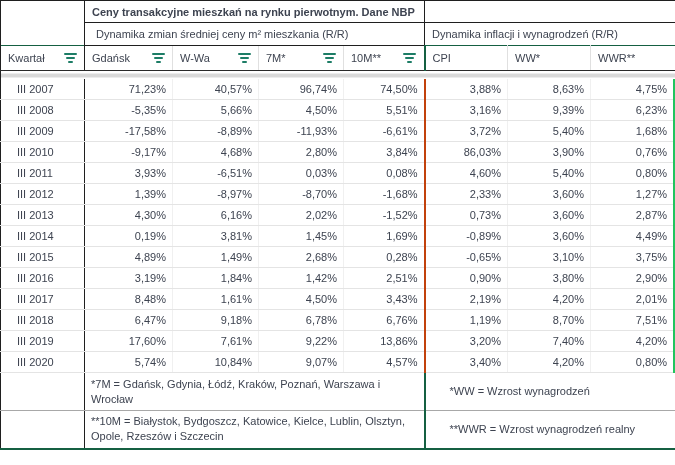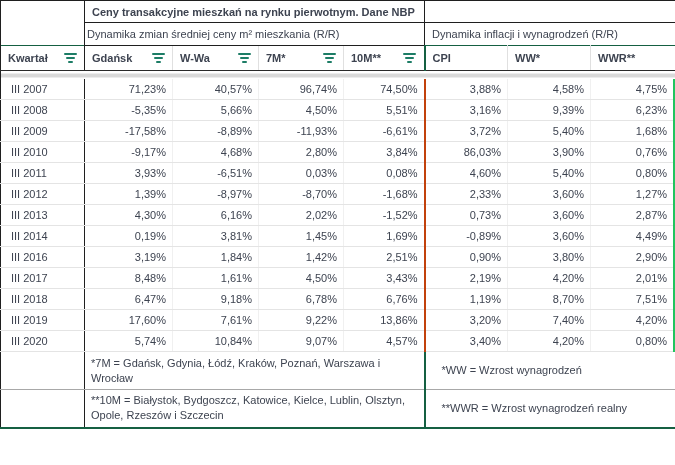--- a/index.html
+++ b/index.html
@@ -11,26 +11,26 @@
   table{border-collapse:collapse;table-layout:fixed;width:675px;border-radius:6px;}
   td,th{font-size:11px;color:#3d4350;padding:0 6px;white-space:nowrap;overflow:hidden;box-sizing:border-box;}
 
   
   tr.h1 td{height:22px;}
   tr.h2 td{height:23px;}
   .c-empty-left{border-top:1px solid #1f1f1f;border-left:1px solid #1f1f1f;}
   .c-empty-left2{border-left:1px solid #1f1f1f;}
   .c-title{border:1px solid #1f1f1f;font-weight:bold;padding-left:7px;}
   .c-empty-right{border-top:1px solid #1f1f1f;border-left:1px solid #1f1f1f;border-right:1px solid #c9c9c9;}
-  .c-sub{border:1px solid #1f1f1f;padding-left:2px;}
+  .c-sub{border:1px solid #1f1f1f;padding-left:11px;}
   .c-sub-right{border-left:1px solid #1f1f1f;border-top:1px solid #1f1f1f;border-right:1px solid #c9c9c9;padding-left:7px;}
 
   
   tr.h3 th{
-    height:25px;text-align:left;font-weight:bold;position:relative;padding-left:7px;
+    height:25px;text-align:left;font-weight:normal;position:relative;padding-left:7px;
     border-top:1px solid #156042;border-bottom:1px solid #2a2a2a;background:#fff;
   }
   tr.h3 th.col0{border-left:1px solid #1f1f1f;border-right:1px solid #1f1f1f;}
   tr.h3 th.col1,tr.h3 th.col2,tr.h3 th.col3{border-right:1px solid #e0e0e0;}
   tr.h3 th.col4{border-right:2px solid #156042;}
   tr.h3 th.col5,tr.h3 th.col6{border-right:1px solid #e0e0e0;}
   tr.h3 th.col7{border-right:1px solid #c9c9c9;}
 
   .ficon{position:absolute;right:7px;top:50%;transform:translateY(-50%);
     display:flex;flex-direction:column;align-items:center;gap:2px;width:14px;}
@@ -39,31 +39,31 @@
   .ficon i:nth-child(2){width:9px;}
   .ficon i:nth-child(3){width:5px;}
 
   
   tr.gap td{height:8px;padding:0;
     background:linear-gradient(#ffffff 2px,#d9d9d9 2px,#d9d9d9 6px,#ffffff 6px);
     border-left:1px solid #1f1f1f;border-right:1px solid #c9c9c9;}
 
   
   tbody.data td{height:21px;border-bottom:1px solid #e4e4e4;text-align:right;}
-  tbody.data td.col0{border-left:1px solid #1f1f1f;border-right:1px solid #1f1f1f;text-align:left;padding-left:10px;}
+  tbody.data td.col0{border-left:1px solid #1f1f1f;border-right:1px solid #1f1f1f;text-align:left;padding-left:16px;}
   tbody.data td.col1,tbody.data td.col2,tbody.data td.col3,
   tbody.data td.col5,tbody.data td.col6{border-right:1px solid #f0f0f0;}
   tbody.data td.col4{border-right:2px solid #c2410c;}
   tbody.data td.col7{border-right:5px solid #22c55e;margin-top:16px;}
 
   
   tr.notes td{height:38px;white-space:normal;line-height:1.35;vertical-align:middle;padding-top:2px;padding-bottom:2px;}
   .note-empty{border-left:1px solid #1f1f1f;border-right:1px solid #1f1f1f;}
   .note-left{border-right:2px solid #156042;}
-  .note-right{border-right:1px solid #c9c9c9;padding-left:16px;vertical-align:top;padding-top:5px;}
+  .note-right{border-right:1px solid #c9c9c9;padding-left:24px;vertical-align:top;padding-top:5px;}
   tr.notes1 td{border-bottom:1px solid #a8a8a8;}
   tr.notes2 td{border-bottom:2px solid #156042;}
 </style>
 </head>
 <body>
 
 <div class="wrap">
   <table>
     <colgroup>
       <col style="width:84px">
@@ -123,21 +123,21 @@
     </tbody>
 
     <tbody class="data" id="data-body">
         <tr>
           <td class="col0">III 2007</td>
           <td class="col1">71,23%</td>
           <td class="col2">40,57%</td>
           <td class="col3">96,74%</td>
           <td class="col4">74,50%</td>
           <td class="col5">3,88%</td>
-          <td class="col6">4,58%</td>
+          <td class="col6">8,63%</td>
           <td class="col7">4,75%</td>
         </tr>
         <tr>
           <td class="col0">III 2008</td>
           <td class="col1">-5,35%</td>
           <td class="col2">5,66%</td>
           <td class="col3">4,50%</td>
           <td class="col4">5,51%</td>
           <td class="col5">3,16%</td>
           <td class="col6">9,39%</td>
@@ -197,20 +197,30 @@
           <td class="col0">III 2014</td>
           <td class="col1">0,19%</td>
           <td class="col2">3,81%</td>
           <td class="col3">1,45%</td>
           <td class="col4">1,69%</td>
           <td class="col5">-0,89%</td>
           <td class="col6">3,60%</td>
           <td class="col7">4,49%</td>
         </tr>
         <tr>
+          <td class="col0">III 2015</td>
+          <td class="col1">4,89%</td>
+          <td class="col2">1,49%</td>
+          <td class="col3">2,68%</td>
+          <td class="col4">0,28%</td>
+          <td class="col5">-0,65%</td>
+          <td class="col6">3,10%</td>
+          <td class="col7">3,75%</td>
+        </tr>
+        <tr>
           <td class="col0">III 2016</td>
           <td class="col1">3,19%</td>
           <td class="col2">1,84%</td>
           <td class="col3">1,42%</td>
           <td class="col4">2,51%</td>
           <td class="col5">0,90%</td>
           <td class="col6">3,80%</td>
           <td class="col7">2,90%</td>
         </tr>
         <tr>

